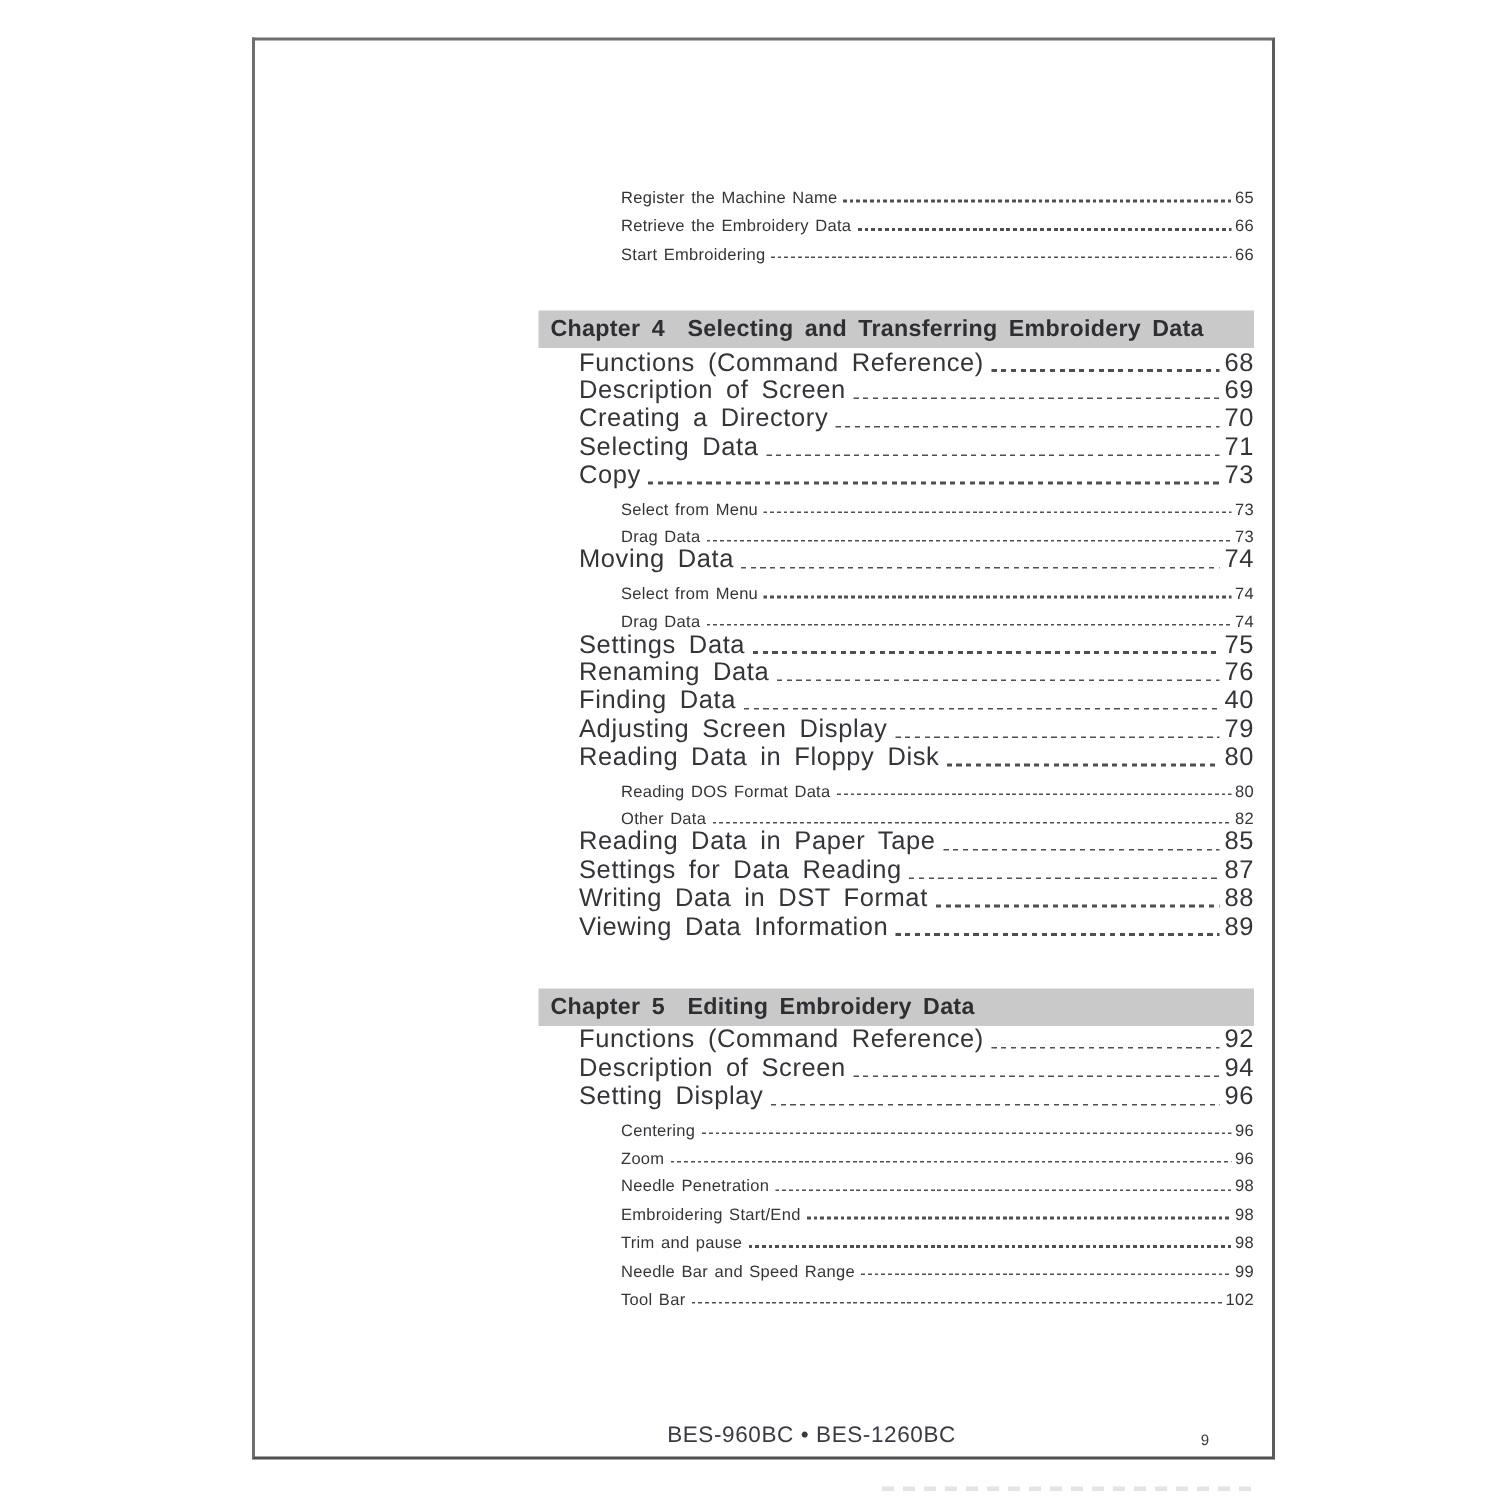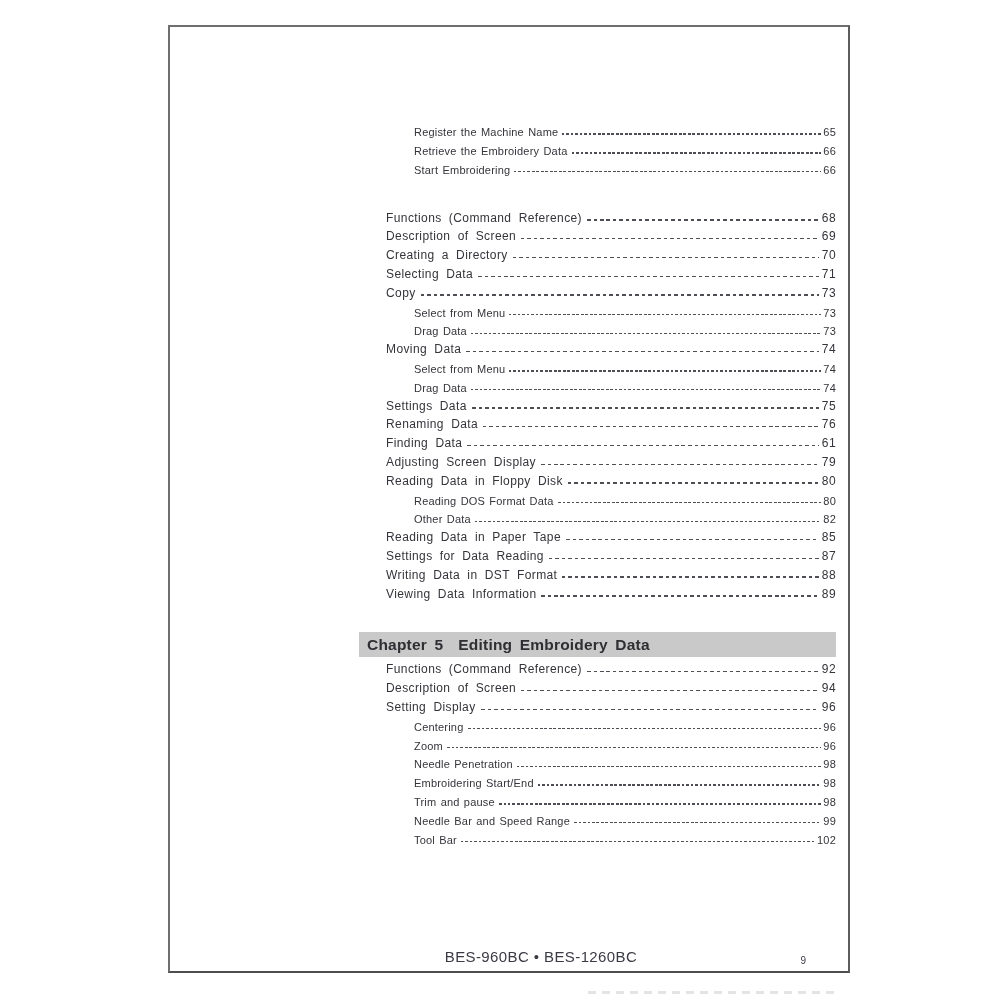--- a/index.html
+++ b/index.html
@@ -31,21 +31,21 @@
     letter-spacing:0.2px; word-spacing:3px;
     white-space:pre;
   }
   .toc-section { margin-top:30px; }
   .section-rows { margin-top:2px; }
   .toc-row {
     display:flex; align-items:flex-end;
     height:18.8px; box-sizing:border-box; padding-bottom:1.5px;
     color:var(--entry-text,#34343a);
   }
-  .toc-row.level-1 { margin-left:27px; font-size:12px; letter-spacing:0.4px; word-spacing:3.5px; }
+  .toc-row.level-1 { margin-left:27px; font-size:17px; letter-spacing:0.4px; word-spacing:3.5px; }
   .toc-row.level-2 { margin-left:55px; font-size:11px;   letter-spacing:0.2px; word-spacing:1px; }
   .toc-label { white-space:nowrap; }
   .leader {
     flex:1; height:1.4px; align-self:flex-end;
     margin:0 3px 4px 5px;
     background-image:repeating-linear-gradient(to right, var(--leader-color,#4e4e54) 0 3.5px, transparent 3.5px 6.5px);
   }
   .toc-row.level-2 .leader {
     margin:0 2px 3.5px 4px;
     background-image:repeating-linear-gradient(to right, var(--leader-color,#4e4e54) 0 2.5px, transparent 2.5px 4.5px);
@@ -84,20 +84,21 @@
           <span class="toc-page">66</span>
         </div>
         <div class="toc-row level-2">
           <span class="toc-label">Start Embroidering</span>
           <span class="leader"></span>
           <span class="toc-page">66</span>
         </div>
       </div>
     <div id="toc-sections">
         <div class="toc-section">
+          <div class="chapter-heading">Chapter 4  Selecting and Transferring Embroidery Data</div>
           <div class="section-rows">
             <div class="toc-row level-1">
               <span class="toc-label">Functions (Command Reference)</span>
               <span class="leader"></span>
               <span class="toc-page">68</span>
             </div>
             <div class="toc-row level-1">
               <span class="toc-label">Description of Screen</span>
               <span class="leader"></span>
               <span class="toc-page">69</span>
@@ -148,21 +149,21 @@
               <span class="toc-page">75</span>
             </div>
             <div class="toc-row level-1">
               <span class="toc-label">Renaming Data</span>
               <span class="leader"></span>
               <span class="toc-page">76</span>
             </div>
             <div class="toc-row level-1">
               <span class="toc-label">Finding Data</span>
               <span class="leader"></span>
-              <span class="toc-page">61</span>
+              <span class="toc-page">40</span>
             </div>
             <div class="toc-row level-1">
               <span class="toc-label">Adjusting Screen Display</span>
               <span class="leader"></span>
               <span class="toc-page">79</span>
             </div>
             <div class="toc-row level-1">
               <span class="toc-label">Reading Data in Floppy Disk</span>
               <span class="leader"></span>
               <span class="toc-page">80</span>

